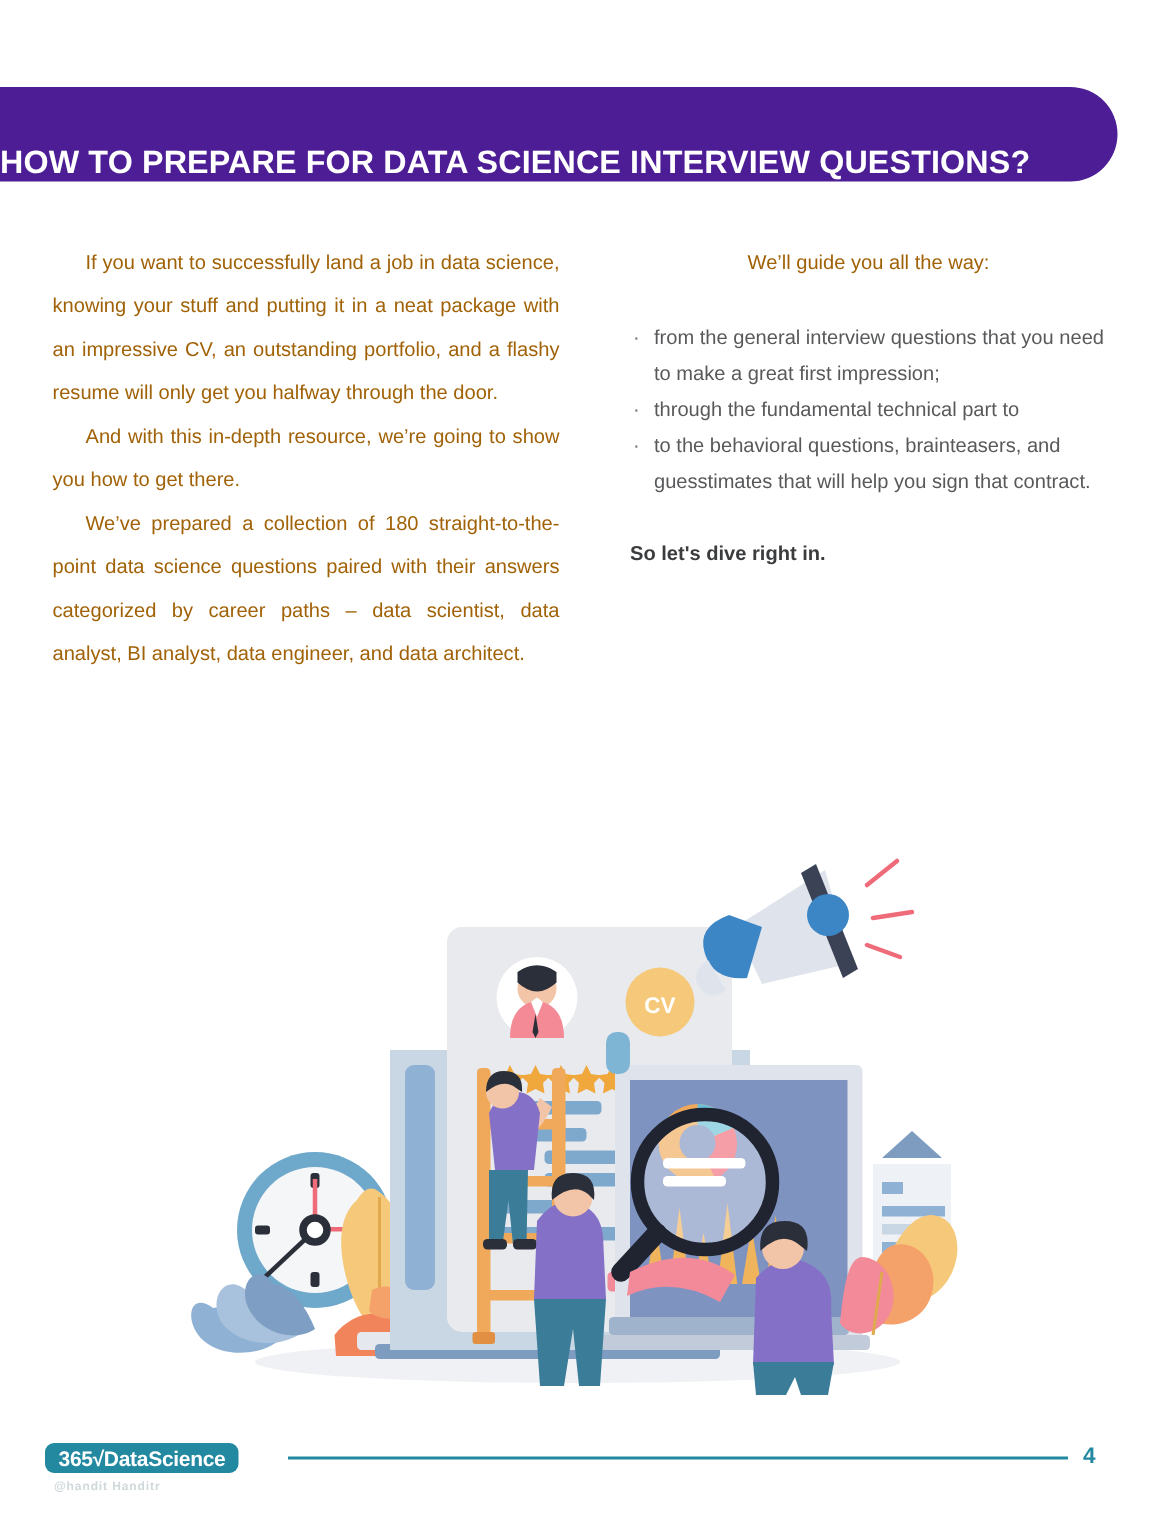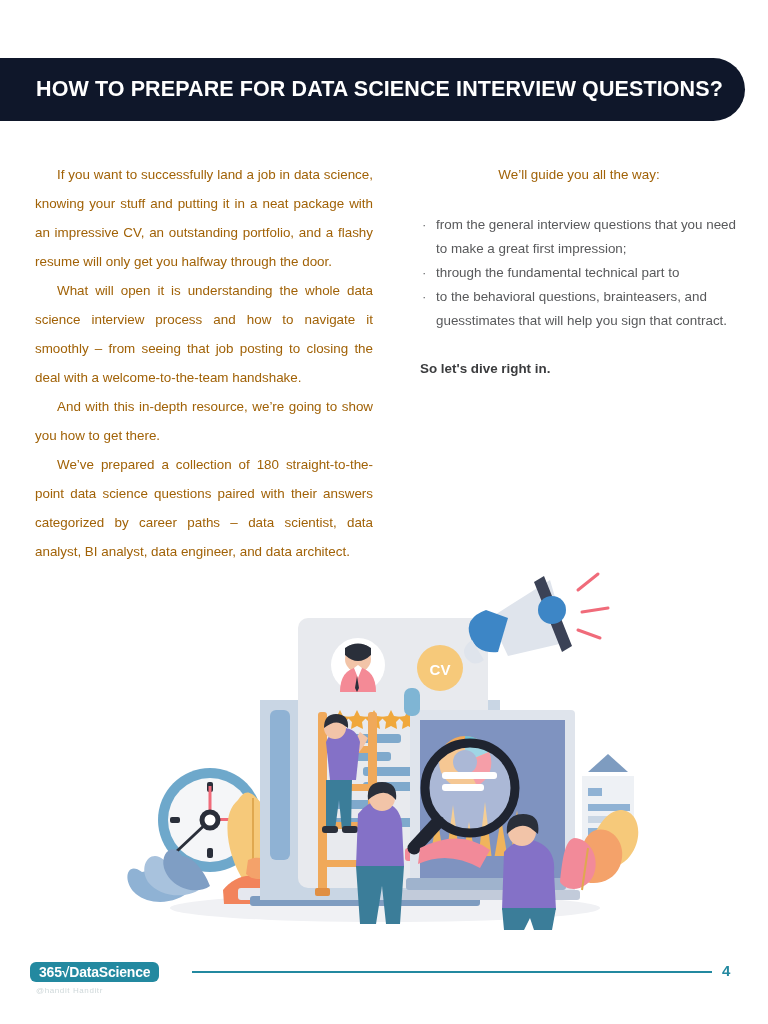--- a/index.html
+++ b/index.html
@@ -16,26 +16,25 @@
     color: #58595b;
   }
 
   
   .header-banner {
     position: absolute;
     left: 0;
     top: 58px;
     width: 745px;
     height: 63px;
-    background: #0f172a;
+    background: #4c1d95;
     border-radius: 0 34px 34px 0;
     display: flex;
-    align-items: center;
+    align-items: flex-end;
     box-sizing: border-box;
-    padding-left: 36px;
   }
   .header-title {
     color: #ffffff;
     font-size: 21.5px;
     font-weight: bold;
     letter-spacing: 0.1px;
     white-space: nowrap;
   }
 
   
@@ -142,20 +141,21 @@
     white-space: nowrap;
   }
   .logo-watermark {
     position: absolute;
     left: 36px;
     top: 28px;
     font-size: 8px;
     color: #cfd8da;
     letter-spacing: 0.6px;
     white-space: nowrap;
+    font-weight: bold;
   }
   .footer-rule {
     position: absolute;
     left: 192px;
     top: 13px;
     width: 520px;
     height: 2px;
     background: #2389a0;
   }
   .page-number {
@@ -171,21 +171,20 @@
 <body>
 
 <div class="header-banner">
   <div class="header-title">HOW TO PREPARE FOR DATA SCIENCE INTERVIEW QUESTIONS?</div>
 </div>
 
 <div class="columns">
 
   <div class="col-left">
     <p class="body-par">If you want to successfully land a job in data science, knowing your stuff and putting it in a neat package with an impressive CV, an outstanding portfolio, and a flashy resume will only get you halfway through the door.</p>
-    <p class="body-par">What will open it is understanding the whole data science interview process and how to navigate it smoothly – from seeing that job posting to closing the deal with a welcome-to-the-team handshake.</p>
     <p class="body-par">And with this in-depth resource, we’re going to show you how to get there.</p>
     <p class="body-par">We’ve prepared a collection of 180 straight-to-the-point data science questions paired with their answers categorized by career paths – data scientist, data analyst, BI analyst, data engineer, and data architect.</p>
   </div>
 
   <div class="col-right">
     <p class="body-par no-indent flush">We’ll guide you all the way:</p>
 
     <ul class="bullet-list">
       <li>
         <span class="dot">·</span>

